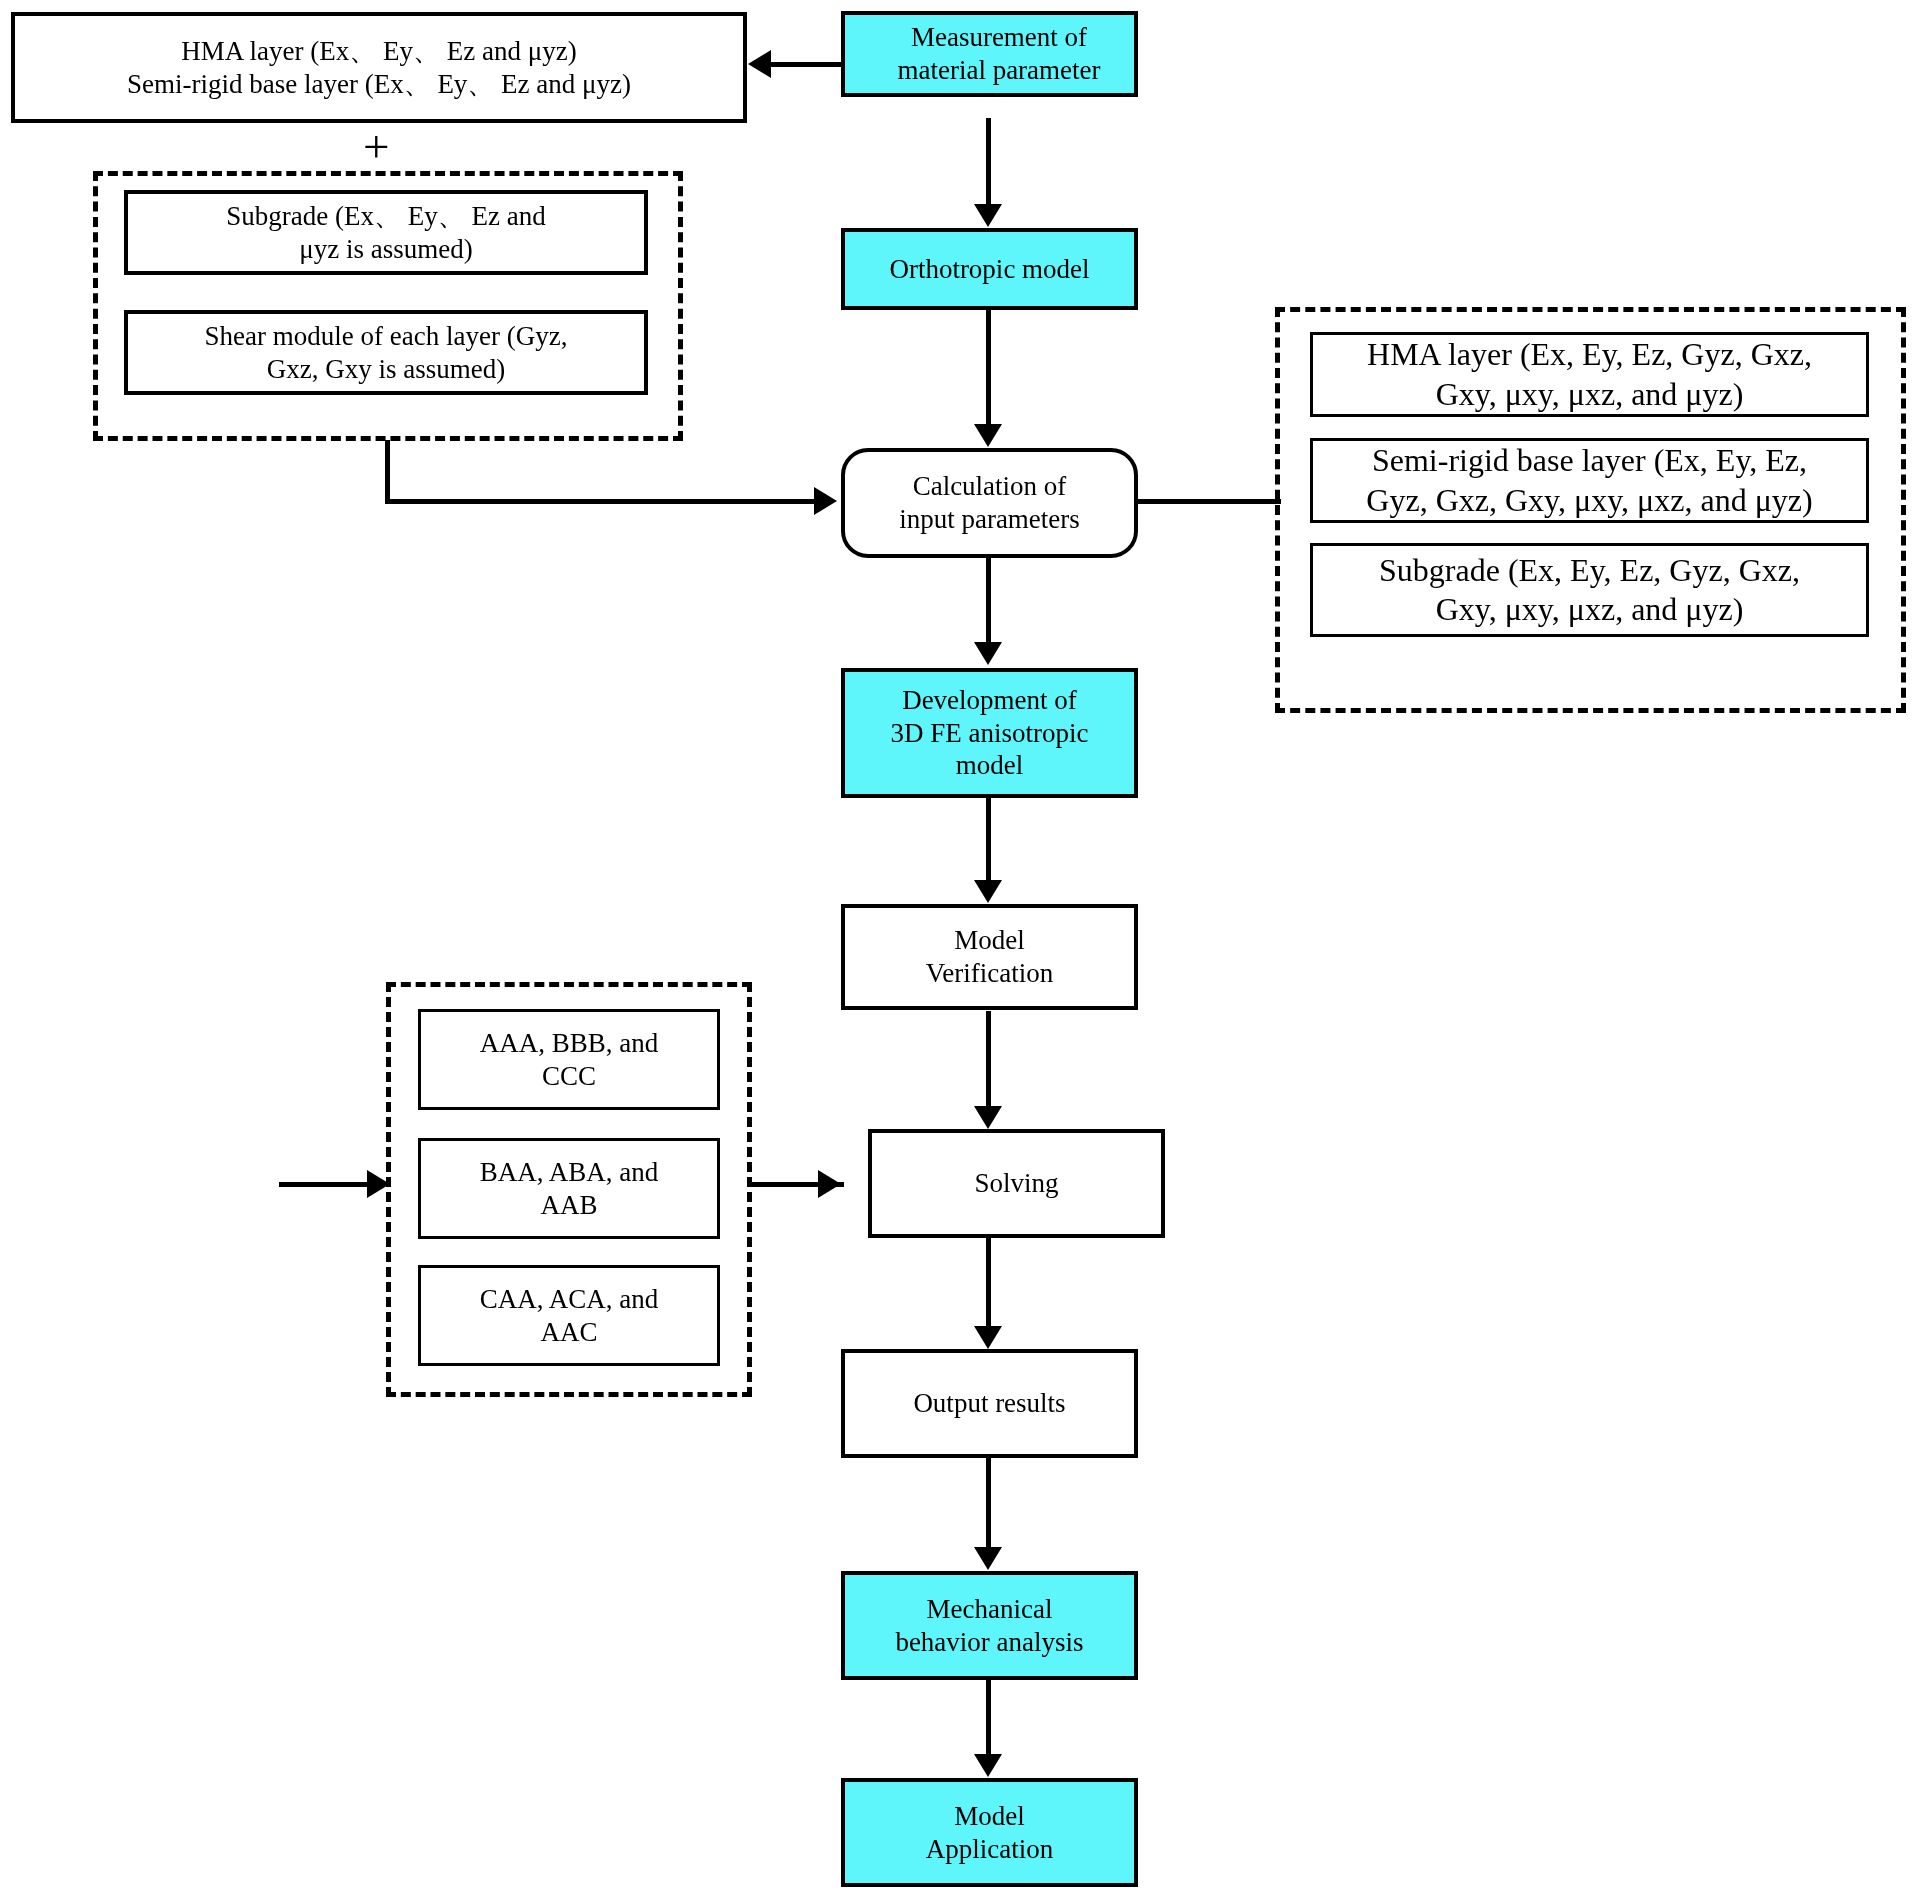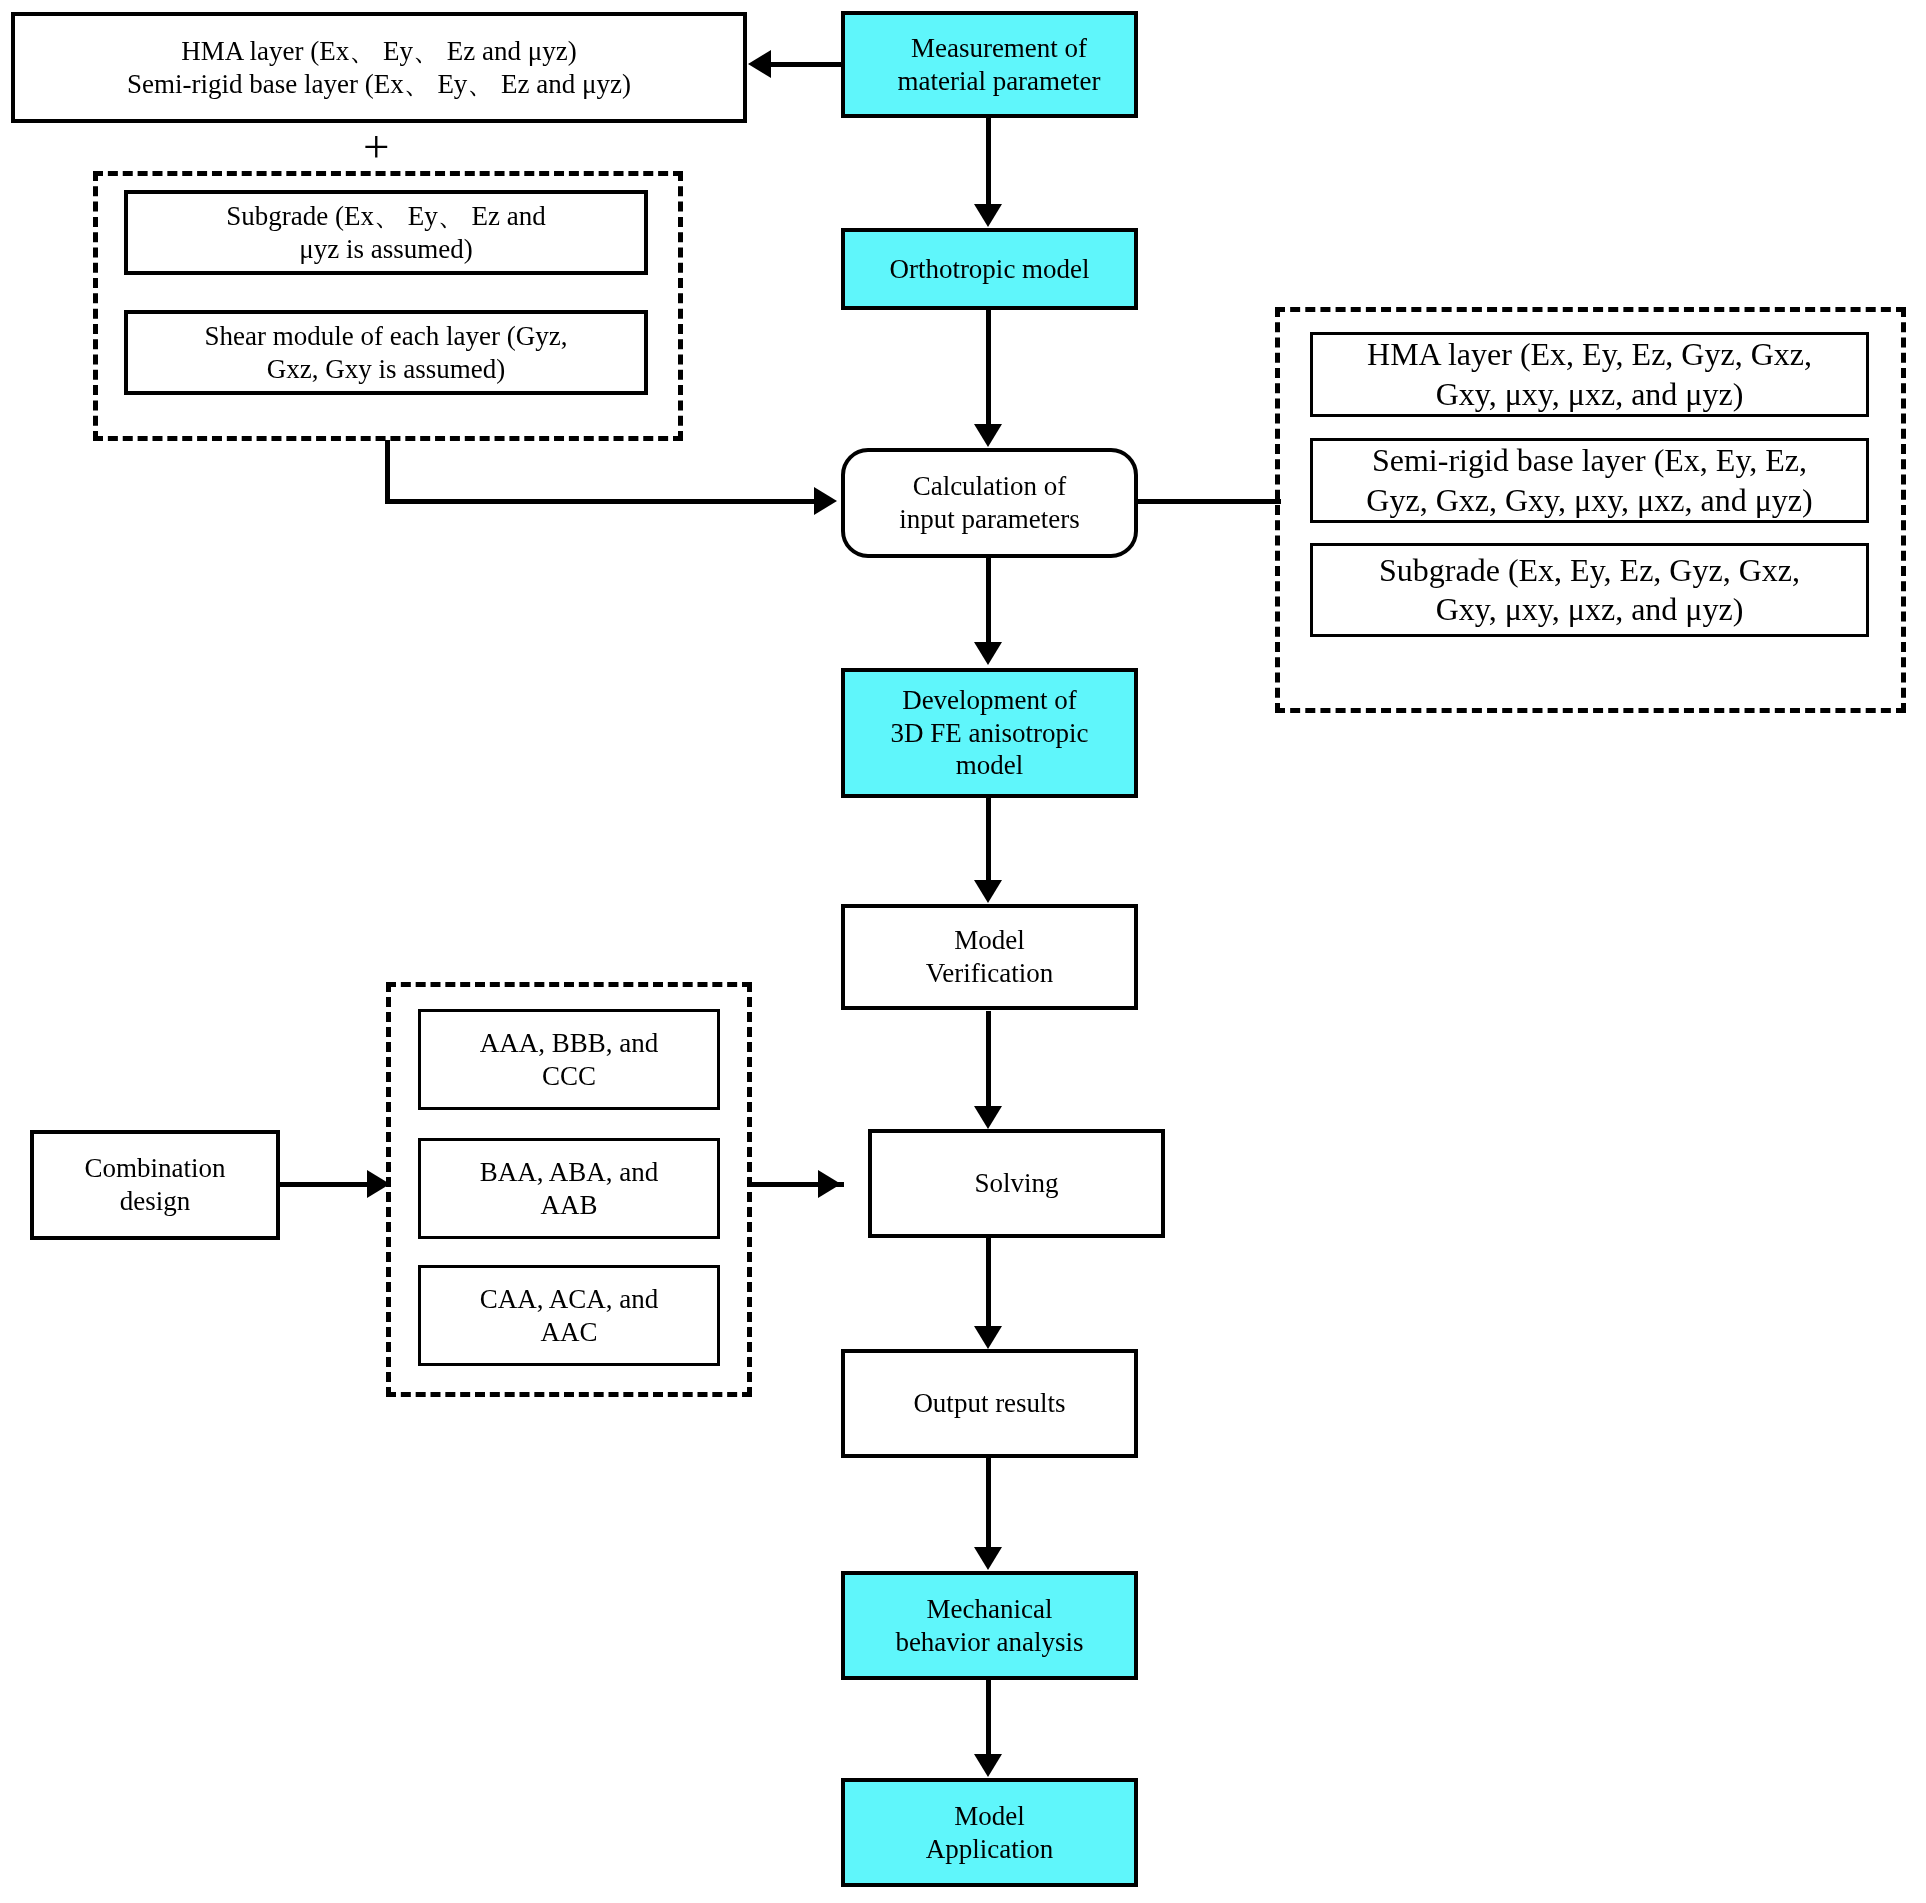--- a/index.html
+++ b/index.html
@@ -51,21 +51,21 @@
   <div class="plus" style="left:363px;top:123px;">+</div>
 
   <div class="group" style="left:93px;top:171px;width:590px;height:270px;"></div>
 
   <div class="node t48" style="left:124px;top:190px;width:524px;height:85px;">Subgrade (Ex、 Ey、 Ez and
 μyz  is assumed)</div>
 
   <div class="node t48" style="left:124px;top:310px;width:524px;height:85px;">Shear module of each layer (Gyz,
 Gxz, Gxy is assumed)</div>
 
-  <div class="node cyan t48" style="left:841px;top:11px;width:297px;height:107px;padding-left:24px;">Measurement of
+  <div class="node cyan t48" style="left:841px;top:11px;width:297px;height:86px;padding-left:24px;">Measurement of
 material parameter</div>
 
   <div class="node cyan t48" style="left:841px;top:228px;width:297px;height:82px;">Orthotropic model</div>
 
   <div class="node t48" style="left:841px;top:448px;width:297px;height:110px;border-radius:27px;">Calculation of
 input parameters</div>
 
   <div class="node cyan t48" style="left:841px;top:668px;width:297px;height:130px;">Development of
 3D FE anisotropic
 model</div>
@@ -87,22 +87,20 @@
 
   <div class="node thin t46" style="left:1310px;top:332px;width:559px;height:85px;">HMA layer (Ex, Ey, Ez, Gyz, Gxz,
 Gxy,  μxy, μxz, and μyz)</div>
 
   <div class="node thin t46" style="left:1310px;top:438px;width:559px;height:85px;">Semi-rigid base layer (Ex, Ey, Ez,
 Gyz, Gxz, Gxy,  μxy, μxz, and μyz)</div>
 
   <div class="node thin t46" style="left:1310px;top:543px;width:559px;height:94px;">Subgrade (Ex, Ey, Ez, Gyz, Gxz,
 Gxy,  μxy, μxz, and μyz)</div>
 
-  <div class="node t48" style="left:30px;top:1130px;width:250px;height:110px;">Combination
-design</div>
 
   <div class="group" style="left:386px;top:982px;width:366px;height:415px;"></div>
 
   <div class="node thin t48" style="left:418px;top:1009px;width:302px;height:101px;">AAA, BBB, and
 CCC</div>
 
   <div class="node thin t48" style="left:418px;top:1138px;width:302px;height:101px;">BAA, ABA, and
 AAB</div>
 
   <div class="node thin t48" style="left:418px;top:1265px;width:302px;height:101px;">CAA, ACA, and

